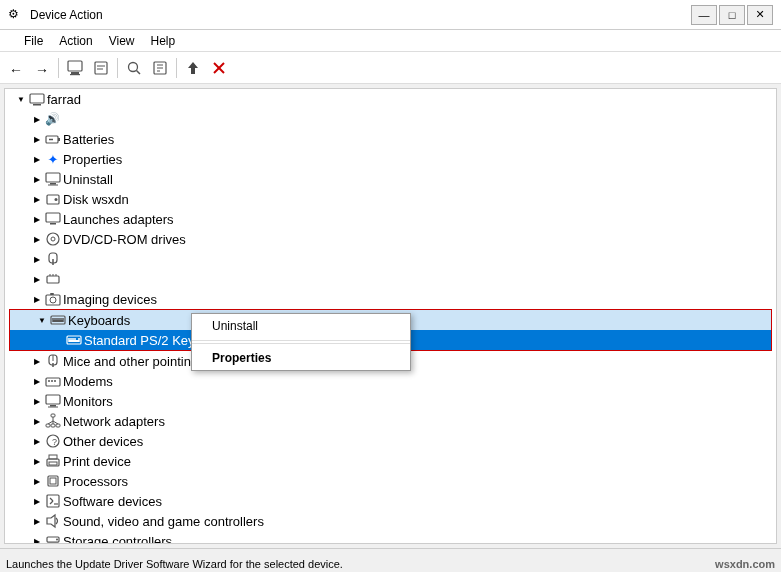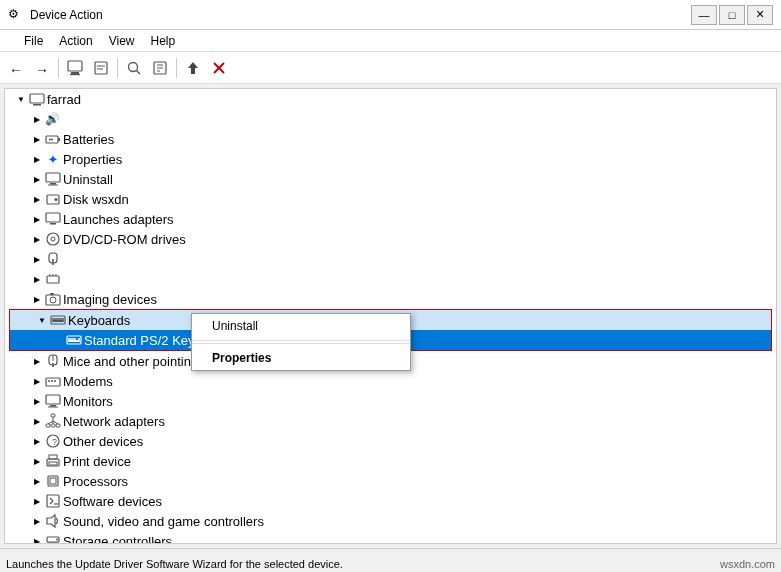--- a/index.html
+++ b/index.html
@@ -544,14 +544,14 @@
       <div class="context-menu-sep"></div>
       <div class="context-menu-sep"></div>
       <div class="context-menu-item bold">Properties</div>
     </div>
 
   </div>
 </div>
 
 <div class="status-bar">
   <span>Launches the Update Driver Software Wizard for the selected device.</span>
-  <span style="color:#666;">wsxdn.com</span>
+  <span style="color:#666;font-weight:bold;">wsxdn.com</span>
 </div>
 
 </body></html>

